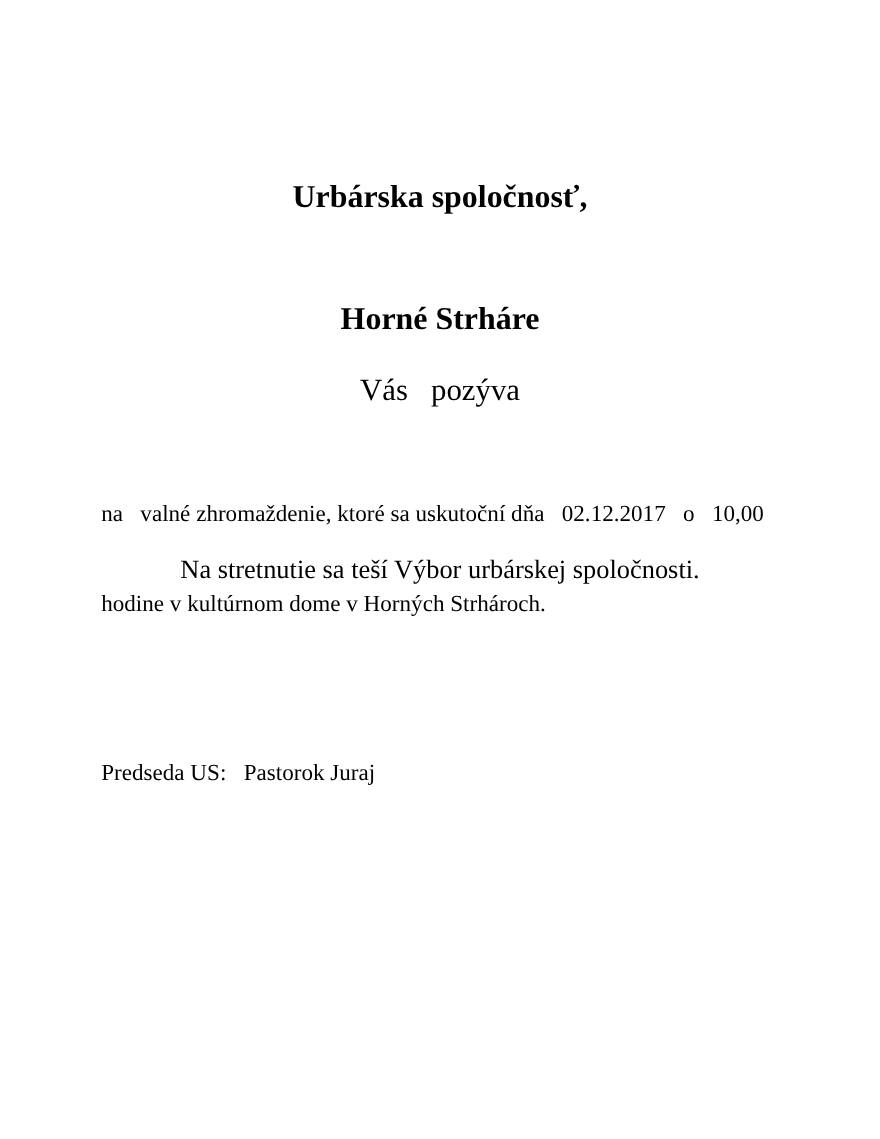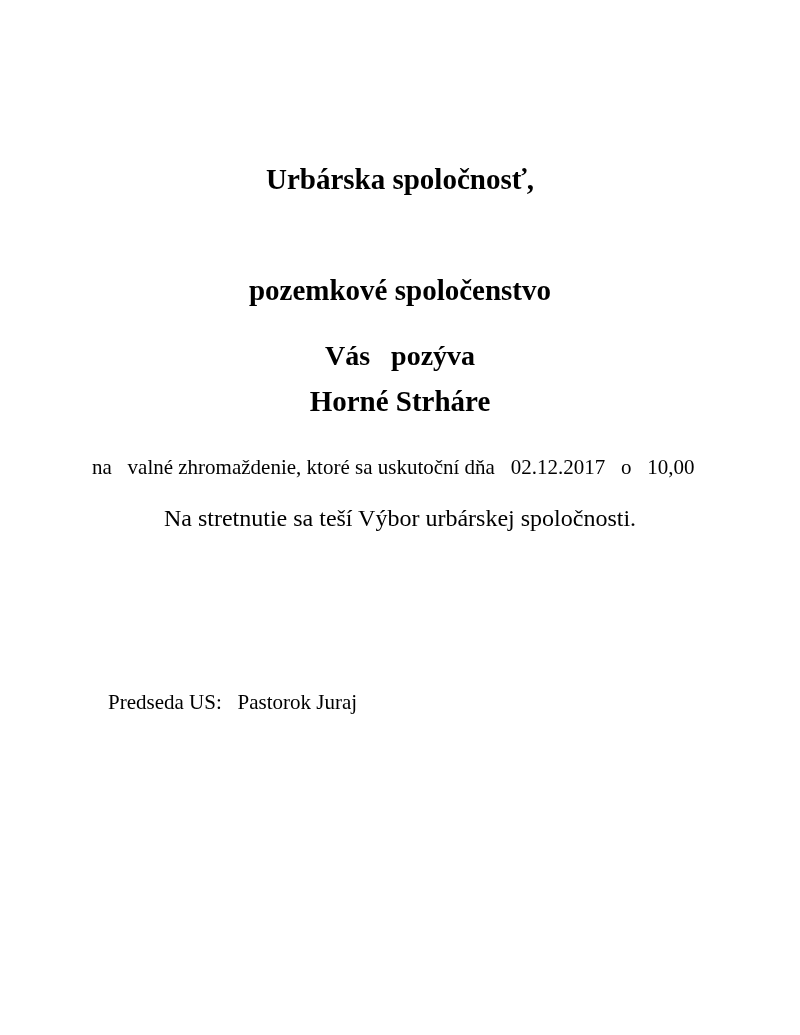--- a/index.html
+++ b/index.html
@@ -33,21 +33,21 @@
     .org-title .line {
       display: block;
     }
     .invite-heading {
       position: absolute;
       top: 339px;
       left: 0;
       width: 100%;
       margin: 0;
       text-align: center;
-      font-weight: bold;
+      font-weight: normal;
       font-size: 28px;
       line-height: 34px;
       white-space: pre;
     }
     .body-par {
       position: absolute;
       top: 400px;
       left: 92px;
       width: 620px;
       margin: 0;
@@ -66,45 +66,45 @@
       width: 100%;
       margin: 0;
       text-align: center;
       font-size: 24px;
       line-height: 23px;
       white-space: pre;
     }
     .signature-block {
       position: absolute;
       top: 637px;
-      left: 108px;
+      left: 92px;
       margin: 0;
       font-size: 21px;
       line-height: 26px;
       white-space: pre;
     }
     .signature-block .line {
       display: block;
     }
   </style>
 </head>
 <body>
 
 <div class="page">
 
   <h1 class="org-title">
     <span class="line">Urbárska spoločnosť,</span>
-    <span class="line">pozemkové spoločenstvo</span>
     <span class="line">Horné Strháre</span>
   </h1>
 
   <h2 class="invite-heading">Vás   pozýva</h2>
 
   <p class="body-par">
     <span class="line">na   valné zhromaždenie, ktoré sa uskutoční dňa   02.12.2017   o   10,00</span>
+    <span class="line">hodine v kultúrnom dome v Horných Strhároch.</span>
   </p>
 
   <p class="closing-line">Na stretnutie sa teší Výbor urbárskej spoločnosti.</p>
 
   <div class="signature-block">
     <span class="line">Predseda US:   Pastorok Juraj</span>
   </div>
 
 </div>
 

